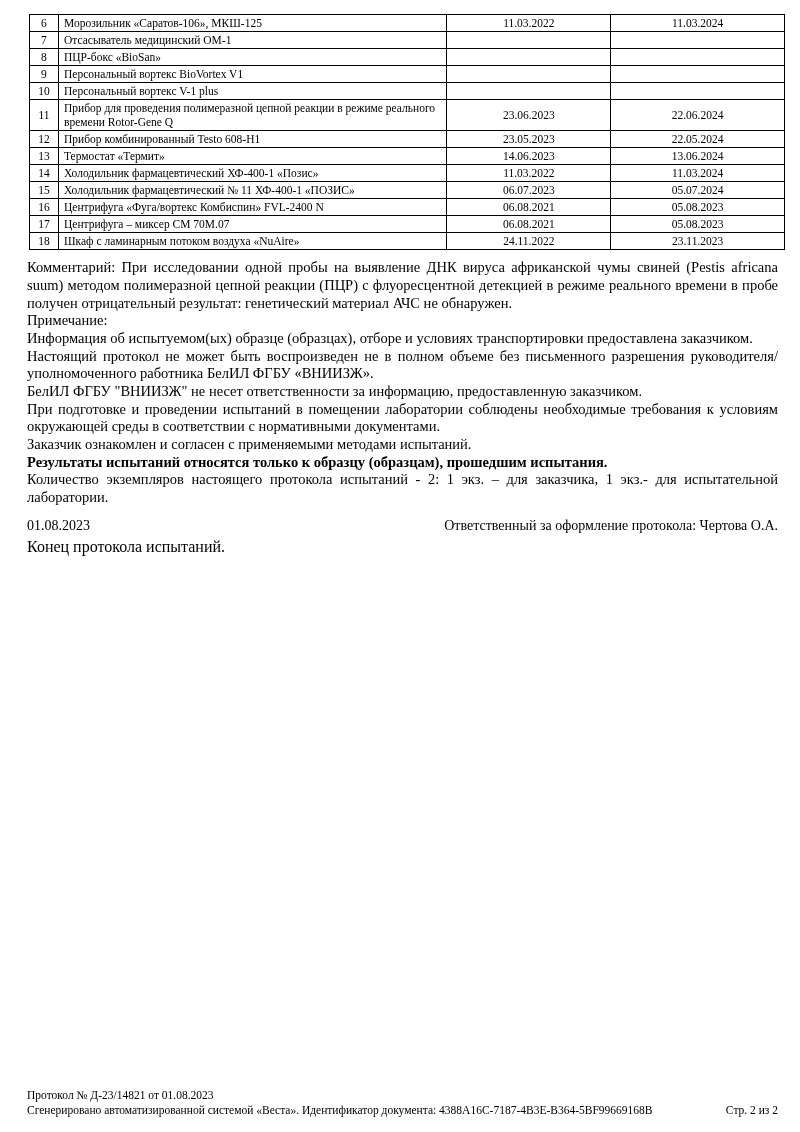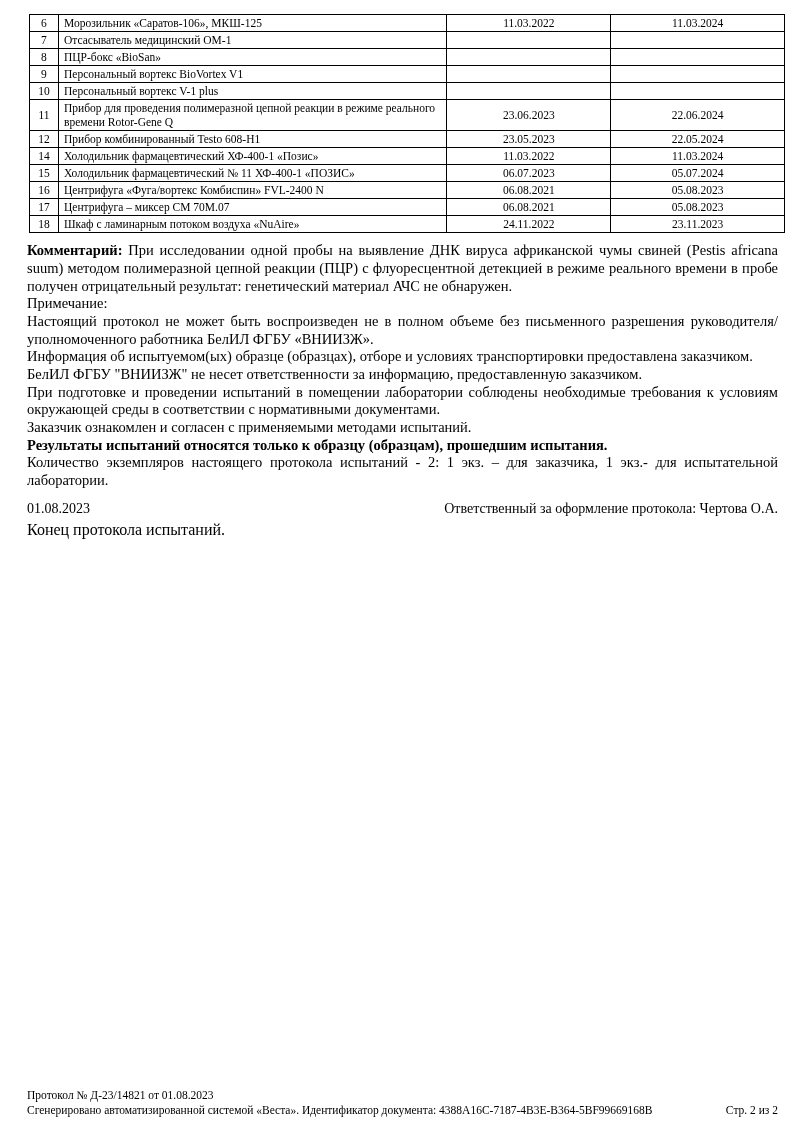--- a/index.html
+++ b/index.html
@@ -36,21 +36,21 @@
   td.c-date1 { width: 164px; text-align: center; }
   td.c-date2 { width: 174px; text-align: center; }
 
   
   .comment {
     margin: 9px 0 0 0;
     font-size: 14.5px;
     line-height: 1.22;
     text-align: justify;
   }
-  .comment .lbl { font-weight: bold; }
+  .comment .lbl { font-weight: normal; }
 
   .notes { margin-top: 0; }
   .notes p {
     margin: 0;
     font-size: 14.5px;
     line-height: 1.22;
     text-align: justify;
   }
   .notes p.bold { font-weight: bold; }
   .notes-label {
@@ -139,20 +139,26 @@
     <td class="c-date2">22.06.2024</td>
   </tr>
 
   <tr>
     <td class="c-num">12</td>
     <td class="c-name">Прибор комбинированный Testo 608-H1</td>
     <td class="c-date1">23.05.2023</td>
     <td class="c-date2">22.05.2024</td>
   </tr>
 
+  <tr>
+    <td class="c-num">13</td>
+    <td class="c-name">Термостат «Термит»</td>
+    <td class="c-date1">14.06.2023</td>
+    <td class="c-date2">13.06.2024</td>
+  </tr>
 
   <tr>
     <td class="c-num">14</td>
     <td class="c-name">Холодильник фармацевтический ХФ-400-1 «Позис»</td>
     <td class="c-date1">11.03.2022</td>
     <td class="c-date2">11.03.2024</td>
   </tr>
 
   <tr>
     <td class="c-num">15</td>
@@ -182,23 +188,23 @@
     <td class="c-date2">23.11.2023</td>
   </tr>
 </tbody>
     </table>
 
     <p class="comment"><span class="lbl">Комментарий:</span><span> При исследовании одной пробы на выявление ДНК вируса африканской чумы свиней (Pestis africana suum) методом полимеразной цепной реакции (ПЦР) с флуоресцентной детекцией в режиме реального времени в пробе получен отрицательный результат: генетический материал АЧС не обнаружен.</span></p>
 
     <div class="notes">
       <p class="notes-label">Примечание:</p>
       <div>
+  <p>Информация об испытуемом(ых) образце (образцах), отборе и условиях транспортировки предоставлена заказчиком.</p>
+
   <p>Настоящий протокол не может быть воспроизведен не в полном объеме без письменного разрешения руководителя/уполномоченного работника БелИЛ ФГБУ «ВНИИЗЖ».</p>
-
-  <p>Информация об испытуемом(ых) образце (образцах), отборе и условиях транспортировки предоставлена заказчиком.</p>
 
   <p>БелИЛ ФГБУ "ВНИИЗЖ" не несет ответственности за информацию, предоставленную заказчиком.</p>
 
   <p>При подготовке и проведении испытаний в помещении лаборатории соблюдены необходимые требования к условиям окружающей среды в соответствии с нормативными документами.</p>
 
   <p>Заказчик ознакомлен и согласен с применяемыми методами испытаний.</p>
 
   <p class="bold">Результаты испытаний относятся только к образцу (образцам), прошедшим испытания.</p>
 
   <p>Количество экземпляров настоящего протокола испытаний - 2: 1 экз. – для заказчика, 1 экз.- для испытательной лаборатории.</p>

